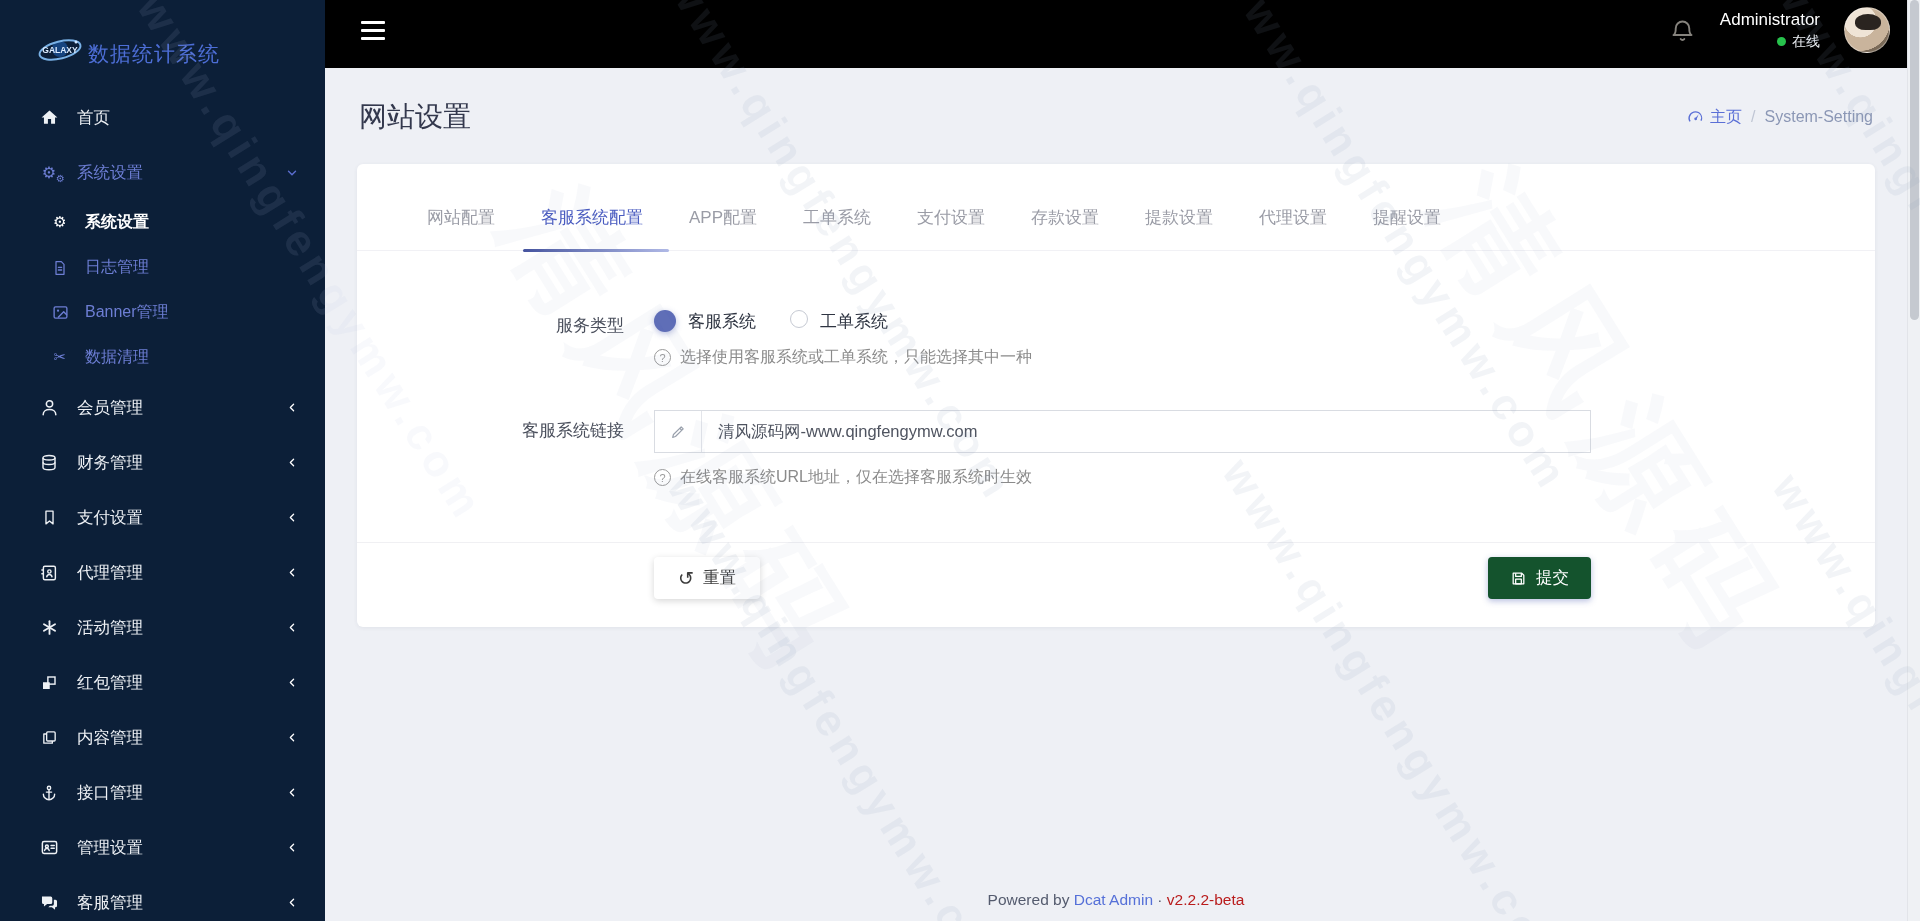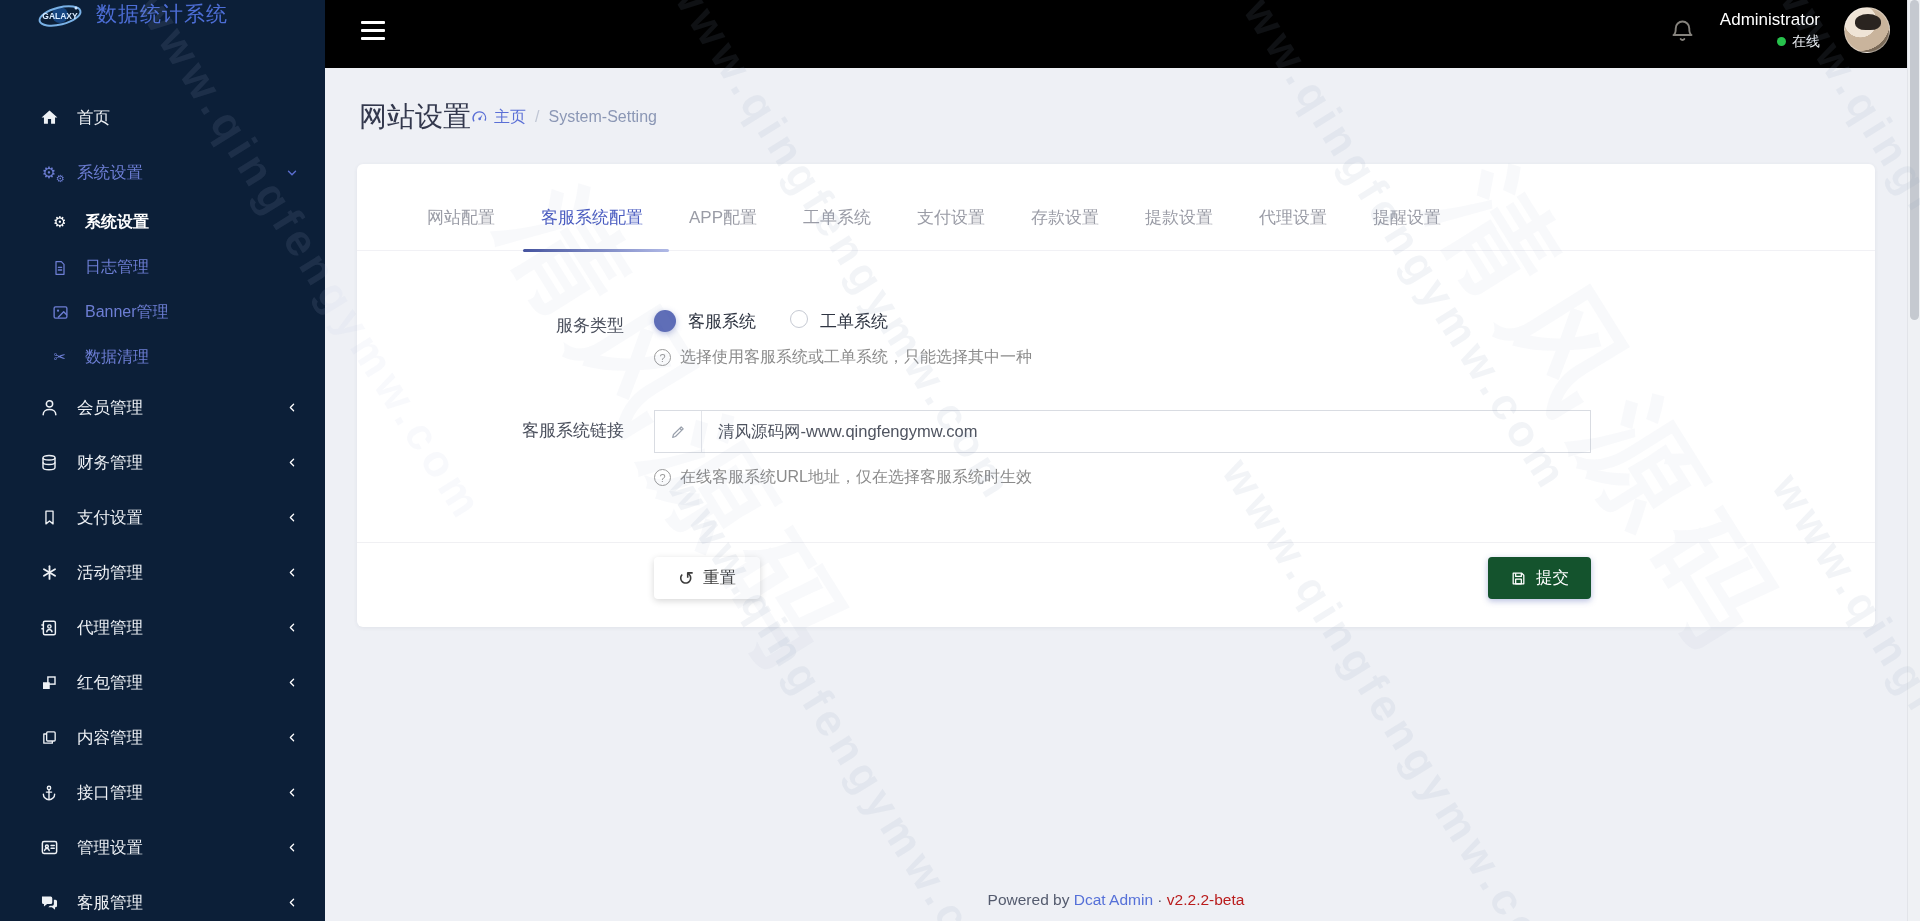--- a/index.html
+++ b/index.html
@@ -2,21 +2,21 @@
 <html><head>
 <meta charset="utf-8">
 <style>
   *{box-sizing:border-box;margin:0;padding:0}
   html,body{width:1920px;height:921px;overflow:hidden}
   body{font-family:"Liberation Sans","DejaVu Sans",sans-serif;background:#eef0f5;position:relative}
   .app{display:flex;width:100%;height:100%}
 
   
   .sidebar{width:325px;flex-shrink:0;background:#0c1f38;color:#eef1f5;position:relative;z-index:2}
-  .logo{height:68px;display:flex;align-items:flex-start;gap:12px;padding-left:36px}
+  .logo{height:68px;display:flex;align-items:flex-end;gap:4px;padding-left:36px}
   .logo-title{color:#4d6ed6;font-size:21px;letter-spacing:1px}
   .menu{padding-top:22px}
   .item{display:flex;align-items:center;height:55px;padding:0 26px 0 38px;font-size:16.5px;color:#eef1f5;cursor:pointer;text-decoration:none}
   .item .ic{width:22px;display:flex;justify-content:center;align-items:center;margin-right:17px;flex-shrink:0}
   .item .chev{margin-left:auto;display:flex;align-items:center}
   .item.open{color:#6d7ed4}
   .submenu .item{height:45px;padding-left:50px;font-size:16px;color:#6d7ed4}
   .submenu .item .ic{width:20px;margin-right:15px}
   .submenu .item.active{color:#ffffff;font-weight:bold}
   .ic-gears{position:relative;font-size:16px;line-height:1}
@@ -31,21 +31,21 @@
   .topbar-right{margin-left:auto;display:flex;align-items:center;gap:24px}
   .bell{display:flex;align-items:center;cursor:pointer}
   .userinfo{text-align:right;color:#fff;line-height:1.35}
   .user-name{font-size:17px}
   .user-status{font-size:14px;color:#eaedf2;display:flex;align-items:center;justify-content:flex-end;gap:6px}
   .dot{width:9px;height:9px;border-radius:50%;background:#27c24c}
   .avatar{width:46px;height:46px;border-radius:50%;background:radial-gradient(circle at 35% 30%,#efe4d6 0 38%,#c9b49c 39% 70%,#7a6a58 71%);border:1px solid rgba(255,255,255,.35);overflow:hidden;position:relative}
   .avatar::after{content:"";position:absolute;left:10px;top:6px;width:26px;height:16px;border-radius:50% 50% 40% 40%;background:#2a2420}
 
   .content{flex:1;display:flex;flex-direction:column;padding:0 45px 0 32px;position:relative}
-  .page-head{display:flex;align-items:center;justify-content:flex-start;margin:30px 0 28px;padding:0 2px}
+  .page-head{display:flex;align-items:center;justify-content:space-between;margin:30px 0 28px;padding:0 2px}
   .page-title{font-size:28px;font-weight:400;color:#33384d}
   .breadcrumb{display:flex;align-items:center;gap:9px;font-size:16px}
   .crumb-home{color:#5a6fd6;display:flex;align-items:center;gap:6px;text-decoration:none;cursor:pointer}
   .crumb-sep{color:#c0c6d4}
   .crumb-current{color:#8b97b5}
 
   
   .card{background:#fff;border-radius:6px;box-shadow:0 1px 4px rgba(40,50,80,.07)}
   .tabs{display:flex;gap:46px;padding-left:70px;border-bottom:1px solid #f1f1f5}
   .tab{padding:42px 0 21px;font-size:17px;color:#9a9ca6;cursor:pointer;position:relative;white-space:nowrap}
@@ -192,45 +192,45 @@
         <span>支付设置</span>
         <span class="chev">
             <svg width="13" height="13" viewBox="0 0 24 24" fill="none" stroke="#fff" stroke-width="2.4" stroke-linecap="round" stroke-linejoin="round">
               <polyline points="14 6 8 12 14 18"></polyline>
             </svg>
           </span>
       </a>
 
       <a class="item">
         <span class="ic">
-          <svg width="17" height="17" viewBox="0 0 24 24" fill="none" stroke="currentColor" stroke-width="2.6" stroke-linecap="round">
-              <line x1="12" y1="3" x2="12" y2="21"></line>
-              <line x1="4.2" y1="7.5" x2="19.8" y2="16.5"></line>
-              <line x1="4.2" y1="16.5" x2="19.8" y2="7.5"></line>
-            </svg>
-        </span>
-        <span>活动管理</span>
-        <span class="chev">
-            <svg width="13" height="13" viewBox="0 0 24 24" fill="none" stroke="#fff" stroke-width="2.4" stroke-linecap="round" stroke-linejoin="round">
-              <polyline points="14 6 8 12 14 18"></polyline>
-            </svg>
-          </span>
-      </a>
-
-      <a class="item">
-        <span class="ic">
           <svg width="18" height="18" viewBox="0 0 24 24" fill="none" stroke="currentColor" stroke-width="1.9" stroke-linecap="round" stroke-linejoin="round">
               <rect x="4.5" y="3" width="16" height="18" rx="2"></rect>
               <circle cx="12.5" cy="10" r="2.2"></circle>
               <path d="M9 17c.5-2 1.8-3 3.5-3s3 1 3.5 3"></path>
               <line x1="2.5" y1="8" x2="4.5" y2="8"></line>
               <line x1="2.5" y1="13" x2="4.5" y2="13"></line>
             </svg>
         </span>
         <span>代理管理</span>
+        <span class="chev">
+            <svg width="13" height="13" viewBox="0 0 24 24" fill="none" stroke="#fff" stroke-width="2.4" stroke-linecap="round" stroke-linejoin="round">
+              <polyline points="14 6 8 12 14 18"></polyline>
+            </svg>
+          </span>
+      </a>
+
+      <a class="item">
+        <span class="ic">
+          <svg width="17" height="17" viewBox="0 0 24 24" fill="none" stroke="currentColor" stroke-width="2.6" stroke-linecap="round">
+              <line x1="12" y1="3" x2="12" y2="21"></line>
+              <line x1="4.2" y1="7.5" x2="19.8" y2="16.5"></line>
+              <line x1="4.2" y1="16.5" x2="19.8" y2="7.5"></line>
+            </svg>
+        </span>
+        <span>活动管理</span>
         <span class="chev">
             <svg width="13" height="13" viewBox="0 0 24 24" fill="none" stroke="#fff" stroke-width="2.4" stroke-linecap="round" stroke-linejoin="round">
               <polyline points="14 6 8 12 14 18"></polyline>
             </svg>
           </span>
       </a>
 
       <a class="item">
         <span class="ic">
           <svg width="18" height="18" viewBox="0 0 24 24" stroke="currentColor" stroke-width="1.9" fill="none">

